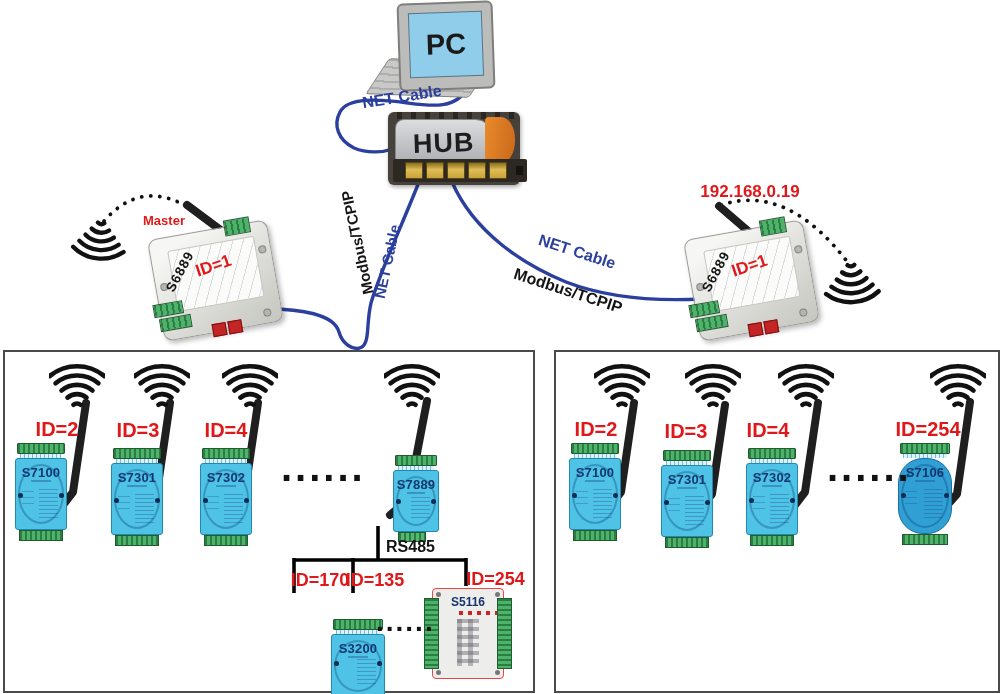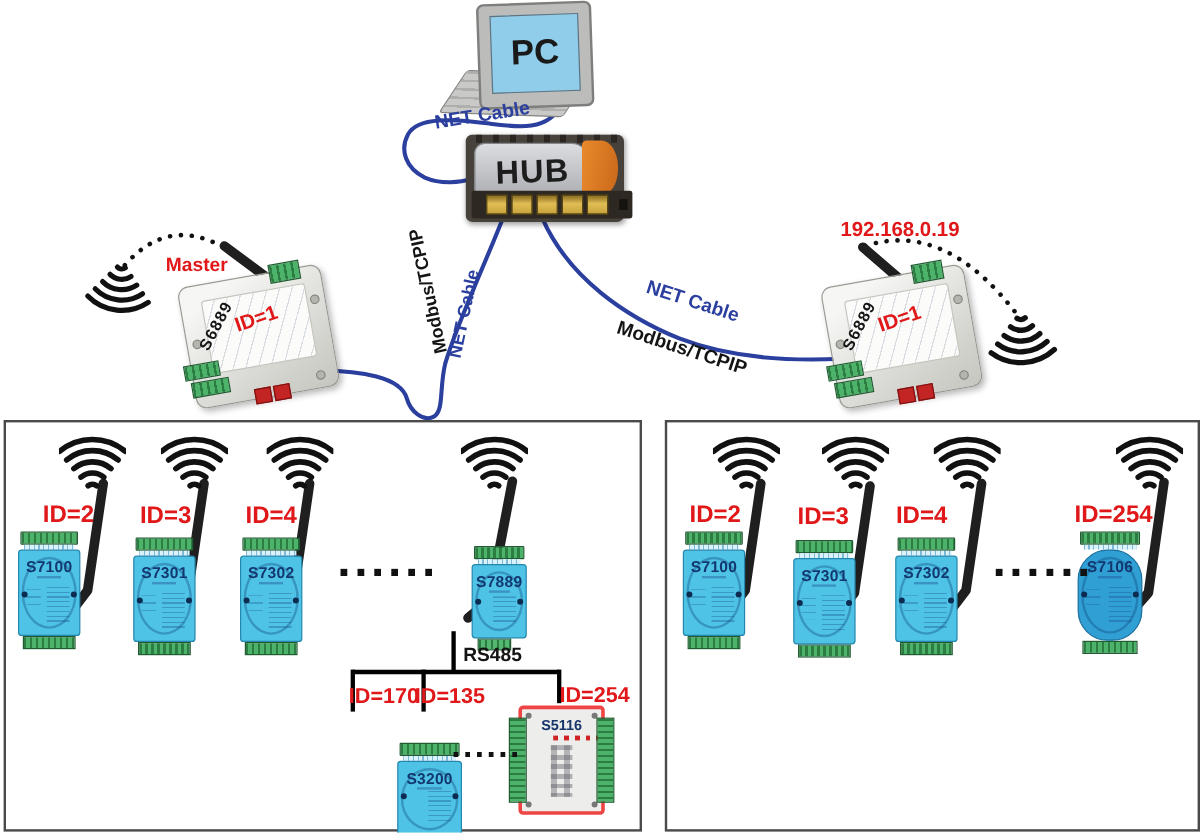--- a/index.html
+++ b/index.html
@@ -39,21 +39,21 @@
   .bm-screw{position:absolute;width:5px;height:5px;border-radius:50%;background:#0d2c52;top:34px;}
   .bm-screw.sl{left:2px;} .bm-screw.sr{right:2px;}
   .bm-foot{height:9px;margin:0 5px;border:1px solid #1f5d31;
     background:repeating-linear-gradient(90deg,#2c7d42 0 2px,#4db26a 2px 5px);}
   .bm-tail{width:26px;height:8px;margin-left:6px;border:1px solid #1f5d31;
     background:repeating-linear-gradient(90deg,#2c7d42 0 2px,#55b870 2px 5px);}
 
   
   .wmod{position:absolute;width:92px;height:95px;z-index:3;}
   .wm-body{position:absolute;left:10px;top:2px;right:10px;bottom:2px;background:#ededeb;
-    border:3px solid #ef4444;border-radius:4px;}
+    border:1px solid #ef4444;border-radius:4px;}
   .wm-term{position:absolute;top:12px;bottom:12px;width:13px;border:1px solid #1f5d31;
     background:repeating-linear-gradient(#2c7d42 0 2px,#4db26a 2px 5px);}
   .wm-term.tl{left:2px;} .wm-term.tr{right:2px;}
   .wm-label{position:absolute;top:6px;width:100%;text-align:center;font-size:12px;font-weight:bold;color:#17356b;}
   .wm-leds{position:absolute;top:22px;left:26px;width:40px;height:4px;
     background:repeating-linear-gradient(90deg,#cf2222 0 4px,transparent 4px 9px);}
   .wm-grid{position:absolute;left:24px;right:24px;top:30px;bottom:12px;
     background:repeating-linear-gradient(#55555f66 0 4px,transparent 4px 8px),
                repeating-linear-gradient(90deg,#44444e55 0 5px,transparent 5px 11px);}
   .wm-screw{position:absolute;width:5px;height:5px;border-radius:50%;background:#777;}
@@ -189,21 +189,21 @@
       <div class="hub-btn"></div>
     </div>
   </div>
 
   <span class="lbl blue" style="left:352px;top:88px;width:100px;font-size:16px;transform:rotate(-9deg);">NET Cable</span>
   <span class="lbl blk" style="left:296px;top:234px;width:122px;font-size:15px;transform:rotate(-102deg);">Modbus/TCPIP</span>
   <span class="lbl blue" style="left:347px;top:253px;width:80px;font-size:15px;transform:rotate(-78deg);">NET Cable</span>
   <span class="lbl blue" style="left:532px;top:243px;width:90px;font-size:16px;transform:rotate(18deg);">NET Cable</span>
   <span class="lbl blk" style="left:503px;top:282px;width:130px;font-size:16px;transform:rotate(18deg);">Modbus/TCPIP</span>
 
-  <span class="lbl red" style="left:124px;top:213px;width:80px;font-size:16px;">Master</span>
+  <span class="lbl red" style="left:124px;top:213px;width:80px;font-size:13px;">Master</span>
   <span class="lbl red" style="left:680px;top:182px;width:140px;font-size:17px;">192.168.0.19</span>
 
   <div class="gw" style="left:150px;top:222px;">
     <div class="gw-body">
       <div class="gw-face"></div>
       <div class="gw-conn-top"></div>
       <div class="gw-conn-a"></div>
       <div class="gw-conn-b"></div>
       <div class="gw-red1"></div>
       <div class="gw-red2"></div>

